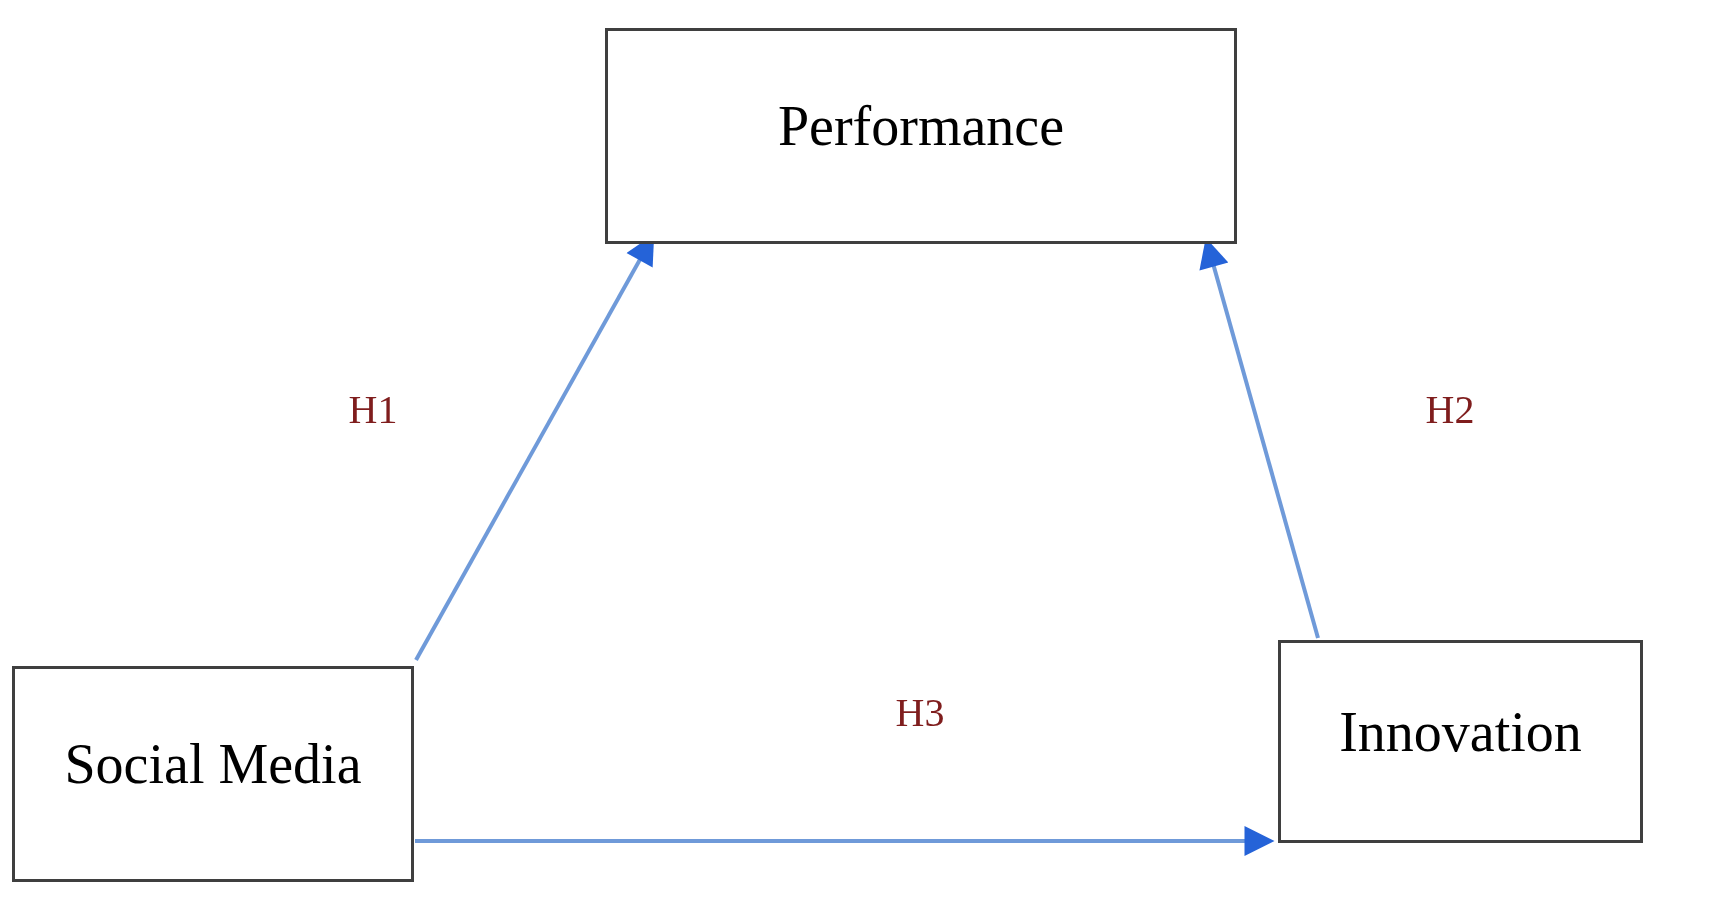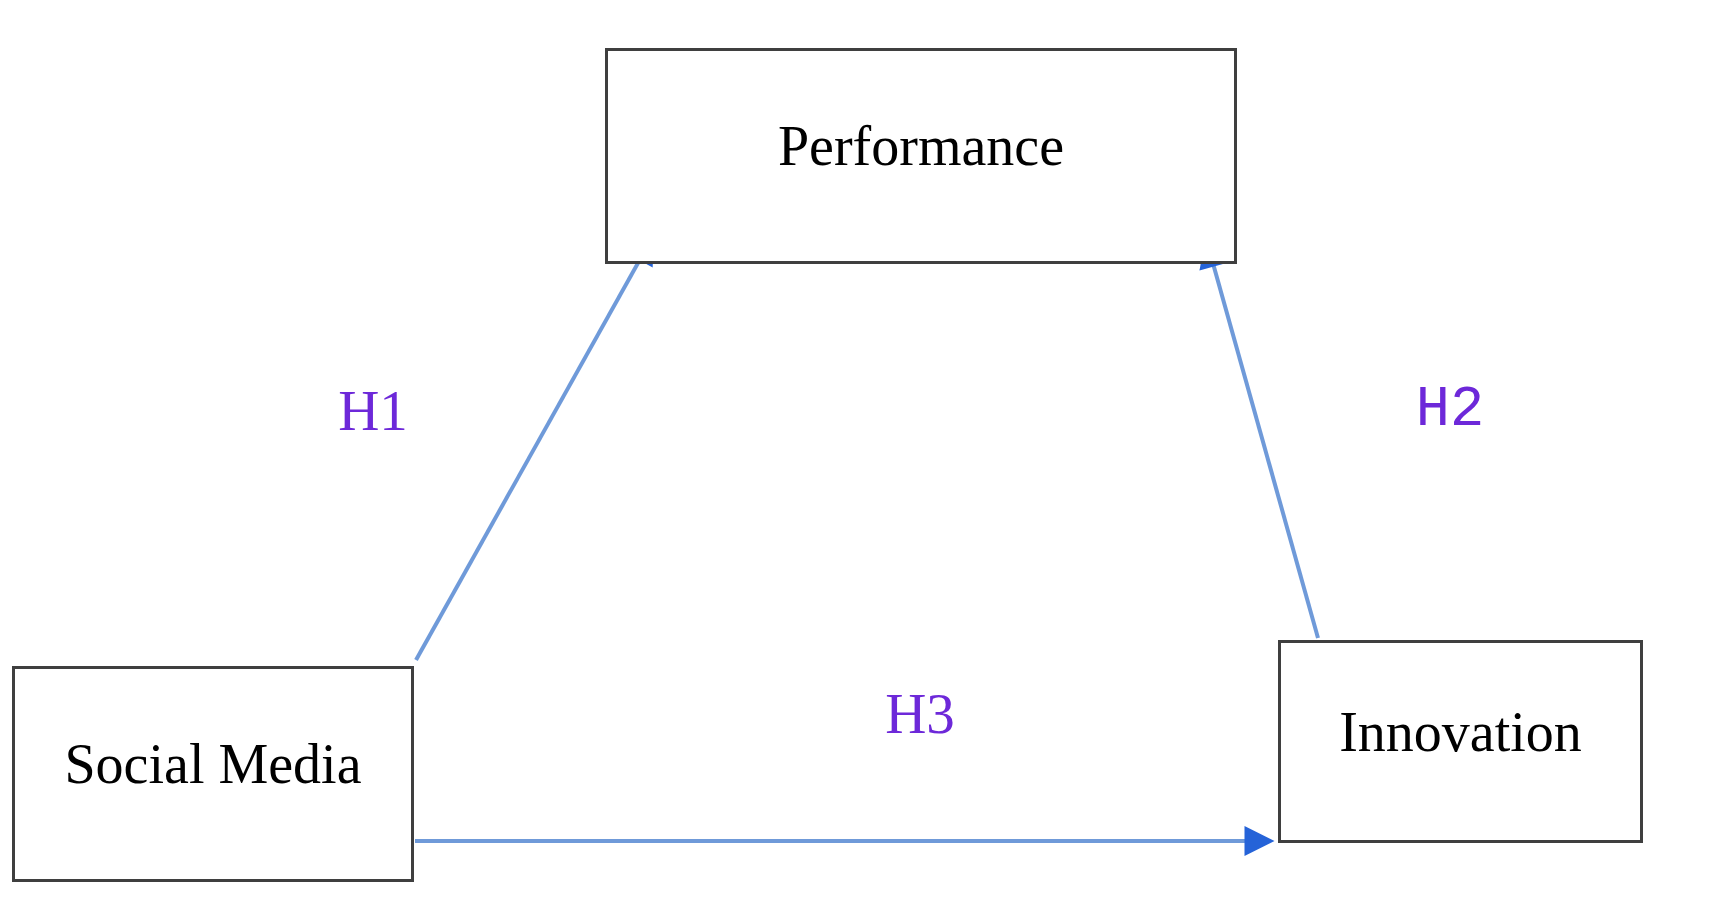--- a/index.html
+++ b/index.html
@@ -32,34 +32,34 @@
     justify-content: center;
     box-sizing: border-box;
   }
   .node-label {
     font-size: 56px;
     color: #000000;
     line-height: 1;
     white-space: nowrap;
     padding-bottom: 20px; 
   }
-  .box-performance { left: 605px; top: 28px;  width: 632px; height: 216px; margin-top: 20px; }
+  .box-performance { left: 605px; top: 28px;  width: 632px; height: 216px; }
   .box-social      { left: 12px;  top: 666px; width: 402px; height: 216px; }
   .box-innovation  { left: 1278px; top: 640px; width: 365px; height: 203px; }
 
   .edge-label {
     position: absolute;
     transform: translate(-50%, -50%);
-    font-size: 57px;
-    color: #6d28d9;
+    font-size: 40px;
+    color: #7f1d1d;
     line-height: 1;
     white-space: nowrap;
   }
   .label-h1 { left: 373px;  top: 410px; }
-  .label-h2 { left: 1450px; top: 410px; font-family: Liberation Mono, monospace; }
+  .label-h2 { left: 1450px; top: 410px; }
   .label-h3 { left: 920px;  top: 713px; }
 </style>
 </head>
 <body>
 
 <div class="canvas">
 
   <svg class="arrows-layer" viewBox="0 0 1728 903" width="1728" height="903" xmlns="http://www.w3.org/2000/svg">
     <defs>
       <marker id="arrowhead" viewBox="0 0 10 10" refX="8.5" refY="5" markerUnits="userSpaceOnUse" markerWidth="34" markerHeight="30" orient="auto-start-reverse">

